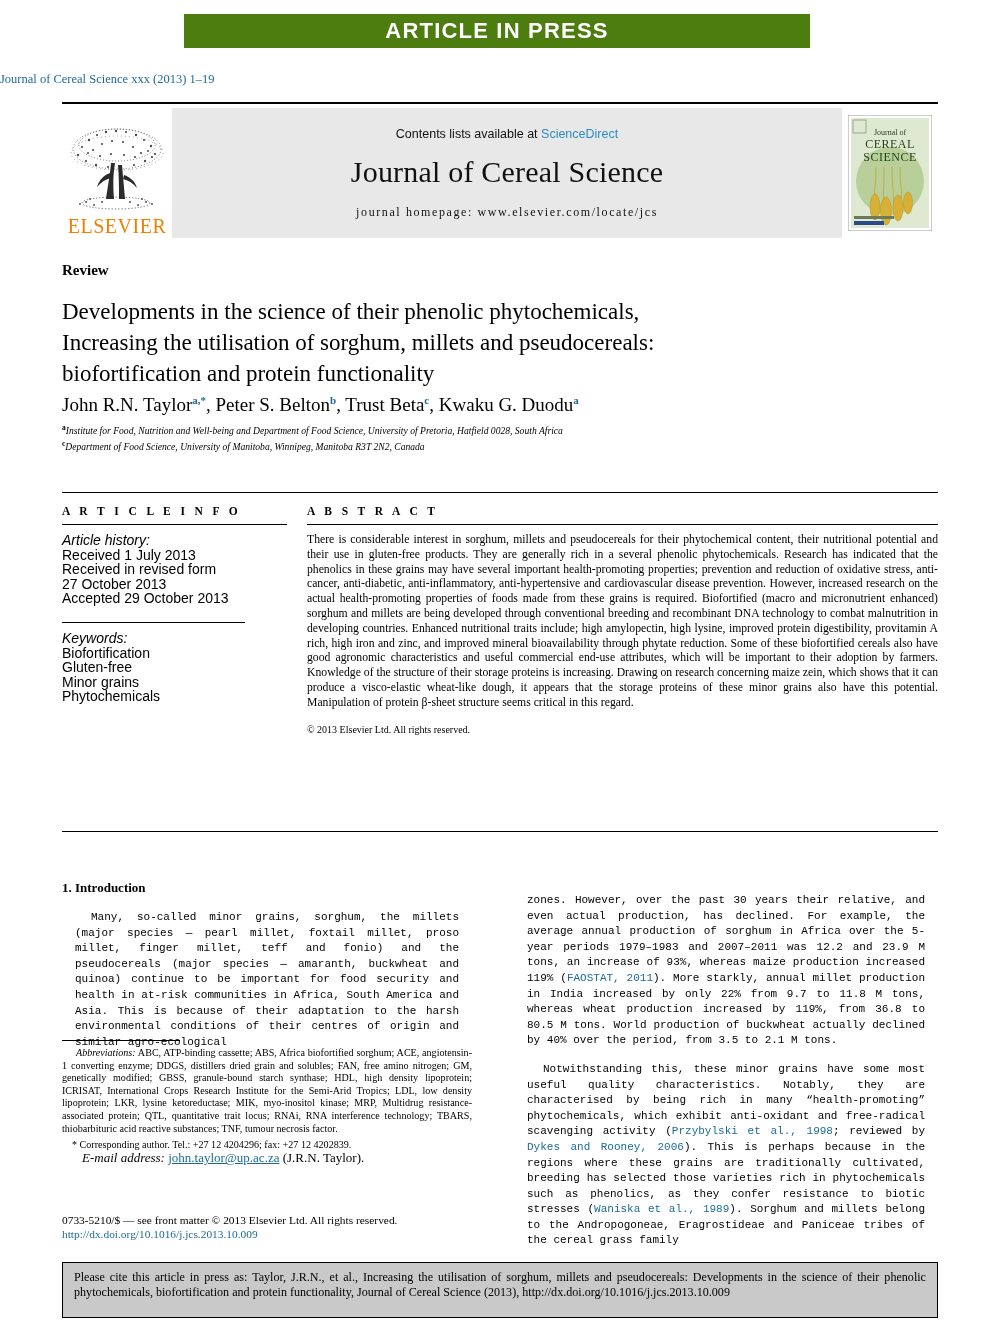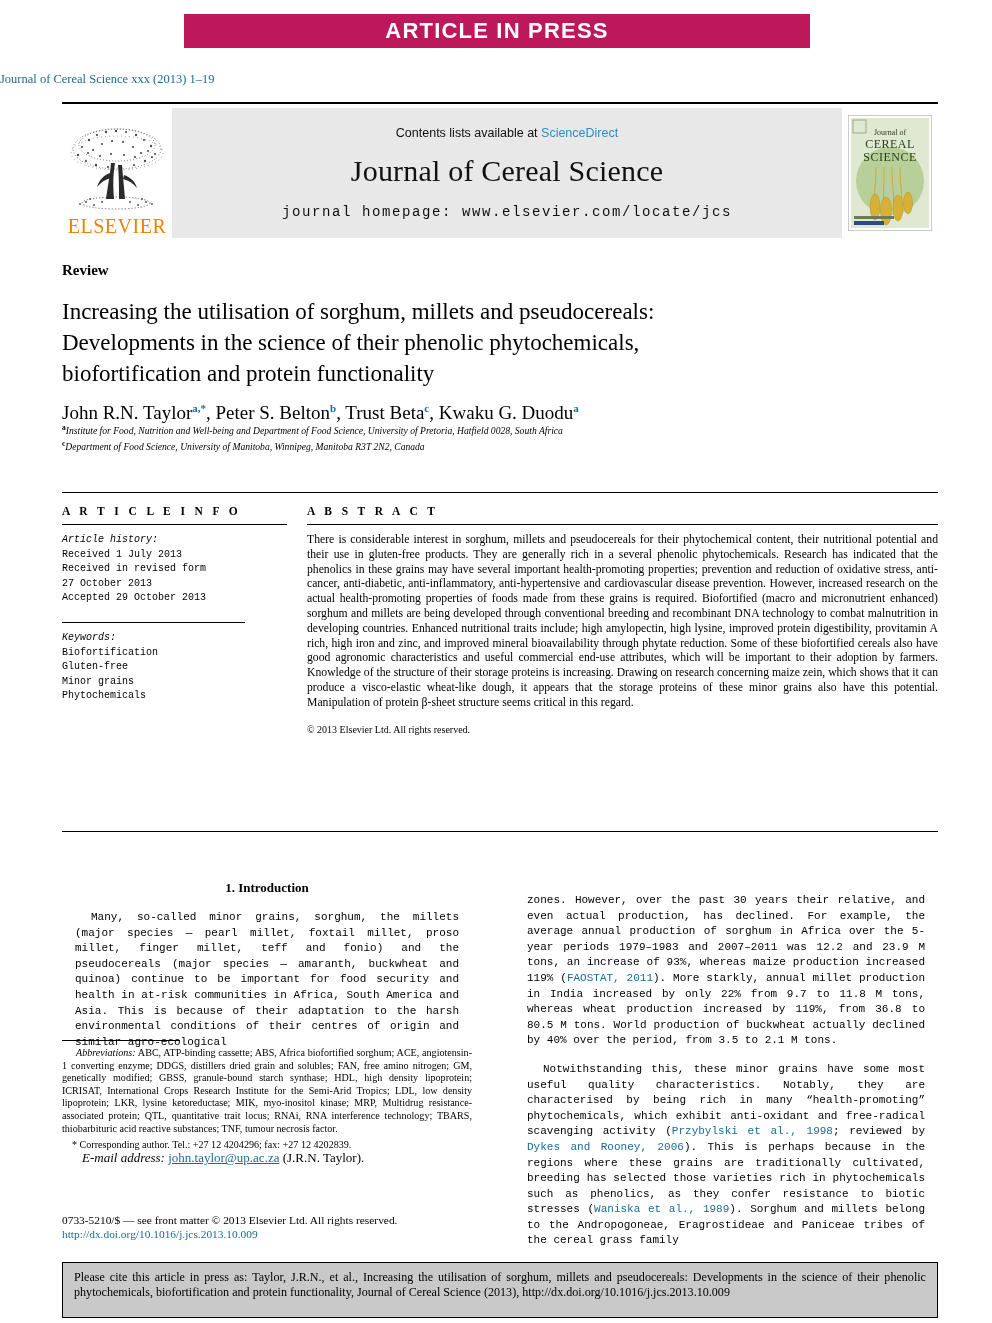--- a/index.html
+++ b/index.html
@@ -22,21 +22,21 @@
     box-sizing: border-box;
   }
 
   
   .aip-banner {
     position: absolute;
     left: 184px;
     top: 14px;
     width: 626px;
     height: 34px;
-    background: #be185d;
+    background: #4d7c0f;
     display: flex;
     align-items: center;
     justify-content: center;
   }
   .aip-banner span {
     font-family: "Liberation Sans", sans-serif;
     font-weight: bold;
     font-size: 22px;
     letter-spacing: 1.2px;
     color: #ffffff;
@@ -112,22 +112,22 @@
     text-decoration: none;
   }
   .journal-title-big {
     font-family: "Liberation Serif", serif;
     font-size: 30px;
     color: #111;
     margin: 14px 0 16px 0;
     letter-spacing: 0.2px;
   }
   .homepage-line {
-    font-family: Liberation Mono, monospace;
-    font-size: 14px;
+    font-family: Liberation Serif, serif;
+    font-size: 12px;
     letter-spacing: 1.6px;
     color: #111;
   }
   .cover-thumb {
     flex: 0 0 96px;
     width: 96px;
     background: #ffffff;
     display: flex;
     align-items: center;
     justify-content: center;
@@ -148,21 +148,21 @@
     top: 296px;
     width: 700px;
     font-family: "Liberation Serif", serif;
     font-size: 23px;
     line-height: 31px;
     color: #000;
   }
   .authors {
     position: absolute;
     left: 62px;
-    top: 396px;
+    top: 388px;
     width: 760px;
     font-family: "Liberation Serif", serif;
     font-size: 19px;
     line-height: 24px;
   }
   .authors sup { font-size: 11px; color: #1b6a96; font-weight: bold; }
   .affiliations {
     position: absolute;
     left: 62px;
     top: 422px;
@@ -194,22 +194,22 @@
     font-weight: bold;
     font-size: 11.5px;
     letter-spacing: 3.4px;
   }
   .rule-thin {
     border-bottom: 1.2px solid #000;
     margin-top: 7px;
     margin-bottom: 8px;
   }
   .info-block {
-    font-family: Liberation Mono, monospace;
-    font-size: 10px;
+    font-family: Liberation Sans, sans-serif;
+    font-size: 14px;
     line-height: 14.6px;
   }
   .info-block .it { font-style: italic; }
   .kw-rule {
     border-bottom: 1.2px solid #000;
     margin: 16px 0 8px 0;
     width: 183px;
   }
   .abstract-text {
     font-family: "Liberation Serif", serif;
@@ -235,21 +235,20 @@
     position: absolute;
     left: 514px;
     top: 880px;
     width: 424px;
   }
   h2.sec-num {
     font-family: "Liberation Serif", serif;
     font-size: 13px;
     font-weight: bold;
     margin: 0 0 14px 0;
-    text-align: center;
   }
   .para {
     font-family: Liberation Mono, monospace;
     font-size: 11px;
     line-height: 15.6px;
     text-align: justify;
     margin: 13px;
     text-indent: 16px;
   }
   .para + .para { margin-top: 0px; }
@@ -432,22 +431,22 @@
           <rect x="6" y="106" width="30" height="4" fill="#2a4a8a"></rect>
         </svg>
       </div>
 
     </div>
   </div>
 
   <div class="sec-label">Review</div>
 
   <div class="article-title">
+    <div>Developments in the science of their phenolic phytochemicals,</div>
     <div>Increasing the utilisation of sorghum, millets and pseudocereals:</div>
-    <div>Developments in the science of their phenolic phytochemicals,</div>
     <div>biofortification and protein functionality</div>
   </div>
 
   <div class="authors">
     <span>John R.N. Taylor</span><sup>a,*</sup>,
     <span>Peter S. Belton</span><sup>b</sup>,
     <span>Trust Beta</span><sup>c</sup>,
     <span>Kwaku G. Duodu</span><sup>a</sup>
   </div>
 

